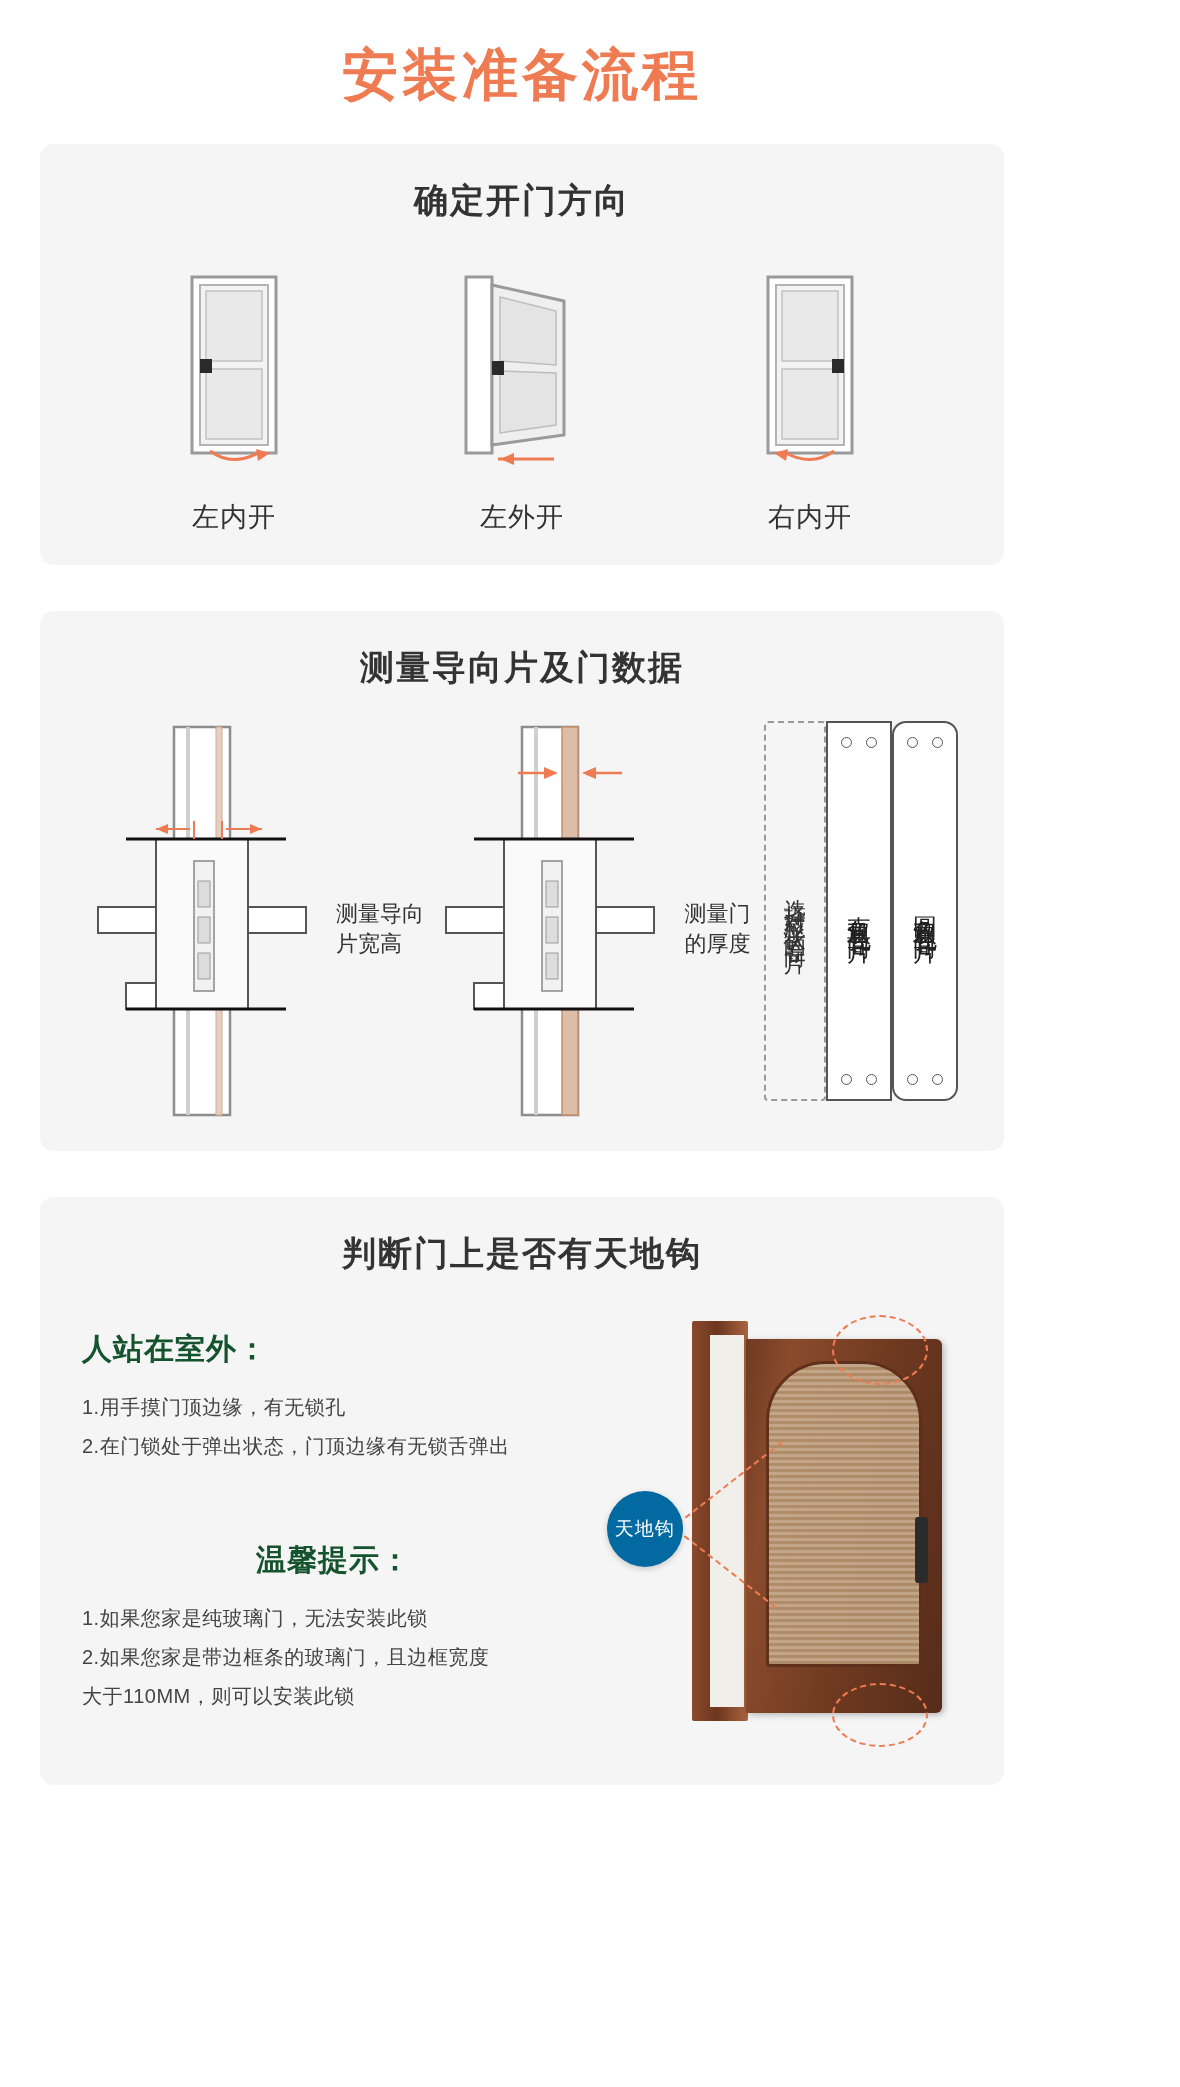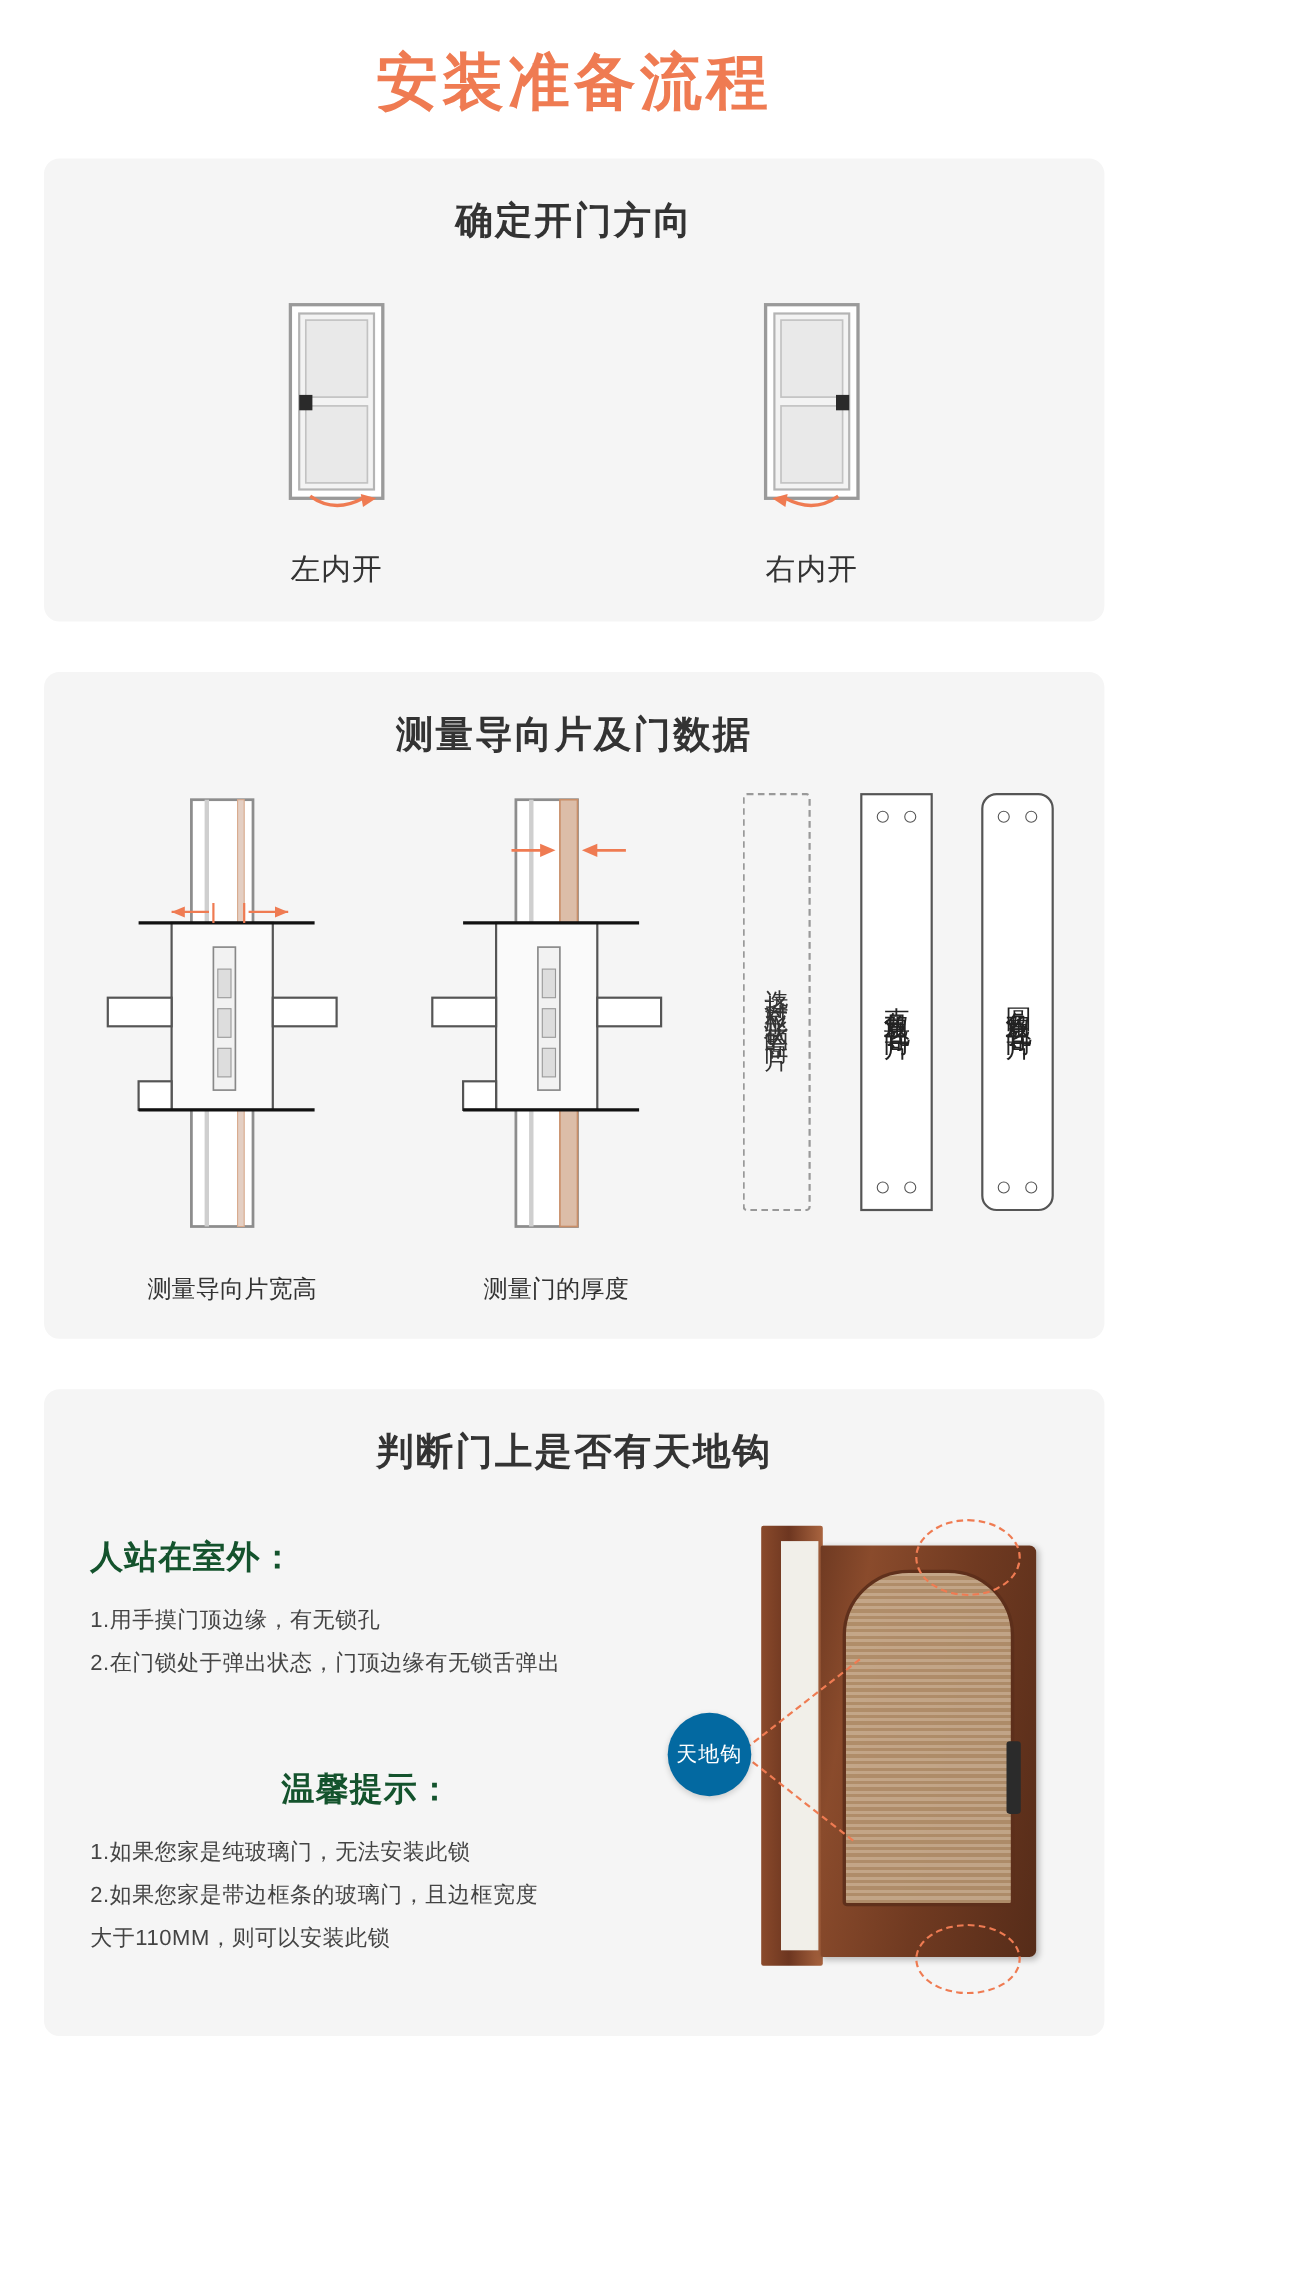--- a/index.html
+++ b/index.html
@@ -74,23 +74,21 @@
 
   
   .measure-row{
     display:flex;
     justify-content:space-between;
     align-items:flex-start;
     padding:6px 16px 0 16px;
   }
   .measure-col{
     display:flex;
-    flex-direction:column;
     align-items:center;
-    gap:20px;
   }
   .measure-caption{
     margin-top:16px;
     font-size:22px;
     color:#333;
   }
   .vertical-text{
     writing-mode:vertical-rl;
     text-orientation:upright;
     letter-spacing:6px;
@@ -261,20 +259,34 @@
             <rect x="62" y="18" width="56" height="70" fill="#e9e9e9" stroke="#c2c2c2" stroke-width="1.5"></rect>
             <rect x="62" y="96" width="56" height="70" fill="#e9e9e9" stroke="#c2c2c2" stroke-width="1.5"></rect>
             <rect x="56" y="86" width="12" height="14" fill="#2a2a2a"></rect>
             <path d="M66 178 q22 16 48 2" stroke="#ef7b52" stroke-width="3" fill="none"></path>
             <path d="M112 176 l14 4 l-12 8 z" fill="#ef7b52"></path>
           </svg>
         </div>
         <div class="door-label">左内开</div>
       </div>
 
+      <div class="door-item">
+        <div class="door-art">
+          <svg width="180" height="200" viewBox="0 0 180 200">
+            <rect x="34" y="4" width="26" height="176" fill="#ffffff" stroke="#9a9a9a" stroke-width="3"></rect>
+            <polygon points="60,12 132,28 132,162 60,172" fill="#efefef" stroke="#9a9a9a" stroke-width="3"></polygon>
+            <polygon points="68,24 124,38 124,92 68,88" fill="#e4e4e4" stroke="#bdbdbd" stroke-width="1.5"></polygon>
+            <polygon points="68,98 124,100 124,152 68,160" fill="#e4e4e4" stroke="#bdbdbd" stroke-width="1.5"></polygon>
+            <rect x="60" y="88" width="12" height="14" fill="#2a2a2a"></rect>
+            <path d="M66 186 h56" stroke="#ef7b52" stroke-width="3" fill="none"></path>
+            <path d="M68 186 l14 -6 l0 12 z" fill="#ef7b52"></path>
+          </svg>
+        </div>
+        <div class="door-label">左外开</div>
+      </div>
 
       <div class="door-item">
         <div class="door-art">
           <svg width="180" height="200" viewBox="0 0 180 200">
             <rect x="48" y="4" width="84" height="176" fill="#ffffff" stroke="#9a9a9a" stroke-width="3"></rect>
             <rect x="56" y="12" width="68" height="160" fill="#f3f3f3" stroke="#b4b4b4" stroke-width="2"></rect>
             <rect x="62" y="18" width="56" height="70" fill="#e9e9e9" stroke="#c2c2c2" stroke-width="1.5"></rect>
             <rect x="62" y="96" width="56" height="70" fill="#e9e9e9" stroke="#c2c2c2" stroke-width="1.5"></rect>
             <rect x="112" y="86" width="12" height="14" fill="#2a2a2a"></rect>
             <path d="M114 178 q-22 16 -48 2" stroke="#ef7b52" stroke-width="3" fill="none"></path>

